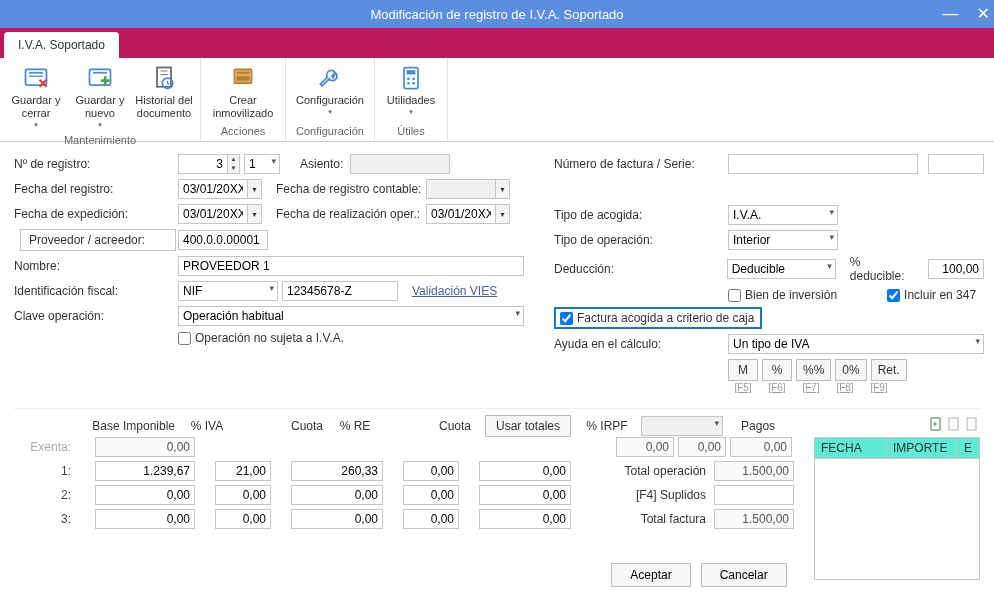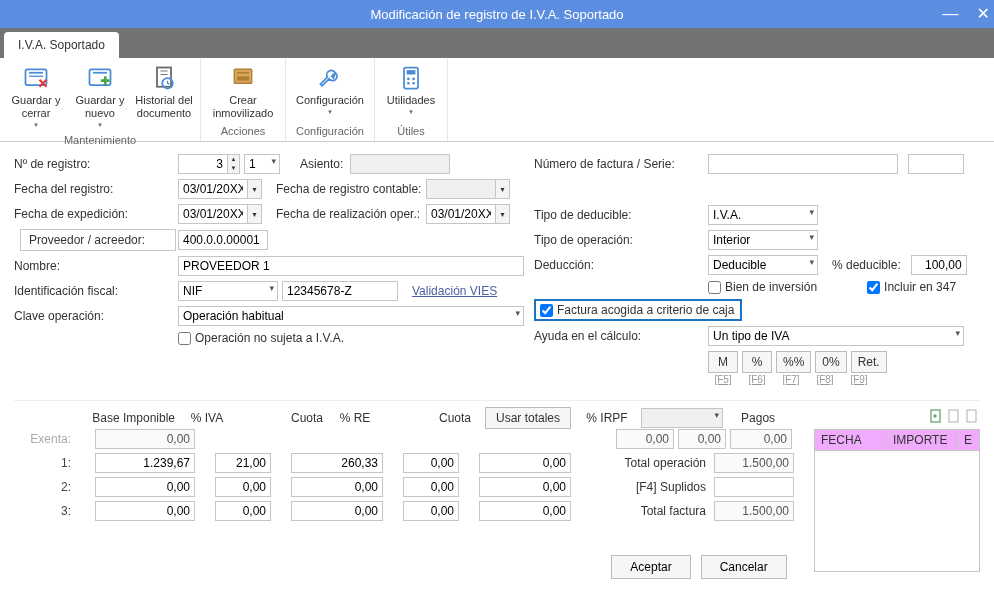--- a/index.html
+++ b/index.html
@@ -3,21 +3,21 @@
 <meta charset="utf-8">
 <style>
   * { box-sizing: border-box; margin: 0; padding: 0; }
   body { font-family: "Segoe UI", Tahoma, sans-serif; font-size: 12px; color: #333; background: #fff; width: 994px; }
   
   .title-bar { background: #5b8de0; color: #fff; height: 28px; display: flex; align-items: center; position: relative; }
   .title-bar .title { flex: 1; text-align: center; font-size: 13px; }
   .title-bar .win-btns { position: absolute; right: 4px; top: 0; display: flex; gap: 18px; font-size: 16px; line-height: 28px; }
   .title-bar .win-btns span { cursor: pointer; }
   
-  .tabs { background: #737373; height: 30px; display: flex; align-items: flex-end; padding-left: 4px; }
+  .tabs { background: #be185d; height: 30px; display: flex; align-items: flex-end; padding-left: 4px; }
   .tab { background: #fff; color: #333; padding: 6px 14px 6px 14px; font-size: 12px; border-radius: 4px 4px 0 0; cursor: pointer; }
   
   .ribbon { background: #fff; border-bottom: 1px solid #ccc; display: flex; height: 84px; }
   .ribbon-group { display: flex; flex-direction: column; align-items: stretch; border-right: 1px solid #e6e6e6; padding: 0 6px 2px 6px; }
   .ribbon-btns { flex: 1; display: flex; gap: 4px; align-items: flex-start; padding-top: 4px; }
   .ribbon-btn { display: flex; flex-direction: column; align-items: center; width: 60px; padding: 2px 0; text-align: center; font-size: 11px; line-height: 1.2; cursor: pointer; }
   .ribbon-btn svg { width: 28px; height: 28px; margin-bottom: 2px; }
   .ribbon-group-label { text-align: center; font-size: 11px; color: #666; padding: 2px 0 2px 0; }
   .drop-arrow { font-size: 7px; color: #666; margin-top: 1px; }
   
@@ -30,41 +30,41 @@
   .sel-dd::after { content: "▾"; position: absolute; right: 4px; top: 2px; font-size: 9px; color: #555; pointer-events: none; }
   .spin { display: flex; }
   .spin .inp { text-align: right; width: 50px; }
   .spin-btns { display: flex; flex-direction: column; width: 12px; border: 1px solid #c5c5c5; border-left: none; }
   .spin-btns span { flex: 1; font-size: 6px; line-height: 9px; text-align: center; background: #f4f4f4; cursor: pointer; }
   .date-box { display: flex; }
   .date-box .inp { width: 70px; text-align: center; }
   .date-box .dd { width: 14px; border: 1px solid #c5c5c5; border-left: none; background: #f4f4f4; font-size: 8px; display: flex; align-items: center; justify-content: center; cursor: pointer; }
   .left-col { display: flex; flex-direction: column; }
   .right-col { display: flex; flex-direction: column; }
-  .cols { display: flex; }
+  .cols { display: flex; gap: 20px; }
   .helpbtn { border: 1px solid #bbb; background: #f6f6f6; height: 22px; min-width: 30px; padding: 0 6px; font-size: 12px; cursor: pointer; display: inline-flex; align-items: center; justify-content: center; margin-right: 4px; }
   .shortcut { font-size: 10px; color: #999; text-decoration: underline; margin-right: 4px; min-width: 30px; display: inline-block; text-align: center; }
   .chk { display: inline-flex; align-items: center; gap: 4px; font-size: 12px; }
   .chk input { width: 13px; height: 13px; }
   .highlight-box { border: 2px solid #1a73c7; padding: 2px 6px 2px 4px; display: inline-flex; align-items: center; gap: 4px; }
   .link { color: #4a5fa3; text-decoration: underline; cursor: pointer; font-size: 12px; }
   
   .lines-header { display: flex; align-items: center; margin-top: 10px; border-top: 1px solid #eee; padding-top: 6px; }
   .lines-header .hcol { font-size: 12px; text-align: right; padding: 0 4px; }
   .lines-header .btn { border: 1px solid #bbb; background: #f6f6f6; padding: 3px 10px; font-size: 12px; cursor: pointer; }
   .line-row { display: flex; align-items: center; margin-bottom: 4px; gap: 16px; }
   .line-row .rlbl { width: 65px; text-align: right; padding-right: 8px; font-size: 12px; color: #444; }
   .line-row input { border: 1px solid #c5c5c5; height: 20px; font-size: 12px; text-align: right; padding: 0 4px; }
   .totals-box .trow { display: flex; align-items: center; margin-bottom: 4px; }
   .totals-box .tlbl { text-align: right; padding-right: 8px; font-size: 12px; }
   .totals-box input { border: 1px solid #c5c5c5; height: 20px; font-size: 12px; text-align: right; padding: 0 4px; }
   .pagos-panel .icons { display: flex; gap: 2px; justify-content: flex-end; margin-bottom: 4px; }
   .pagos-panel .icons svg { width: 16px; height: 16px; cursor: pointer; }
   .pagos-table { border: 1px solid #c5c5c5; }
-  .pagos-table .hdr { display: flex; background: #f0abfc; border-bottom: 1px solid #c5c5c5; }
+  .pagos-table .hdr { display: flex; background: #5eead4; border-bottom: 1px solid #c5c5c5; }
   .pagos-table .hdr div { border-right: 1px solid #c5c5c5; padding: 3px 6px; font-size: 12px; }
   .pagos-table .hdr div:last-child { border-right: none; }
   .pagos-table .body { height: 120px; background: #fff; }
   .dlg-btns { display: flex; gap: 10px; justify-content: center; }
   .dlg-btns button { border: 1px solid #bbb; background: #f6f6f6; padding: 4px 18px; font-size: 12px; cursor: pointer; }
   textarea.inp { height: 38px; resize: none; }
   .scroll-hint { display: flex; flex-direction: column; justify-content: space-between; width: 14px; border: 1px solid #c5c5c5; border-left: none; background: #f4f4f4; font-size: 7px; text-align: center; height: 38px; }
 </style>
 </head>
 <body>
@@ -231,21 +231,21 @@
     </div>
 
     <div class="right-col" style="flex:1">
       <div class="row">
         <span class="lbl" style="width:174px">Número de factura / Serie:</span>
         <input class="inp" style="width: 190px;" value="">
         <input class="inp" style="width: 56px; margin-left: 10px;" value="">
       </div>
       <div style="height:26px"></div>
       <div class="row">
-        <span class="lbl" style="width:174px">Tipo de deducible:</span>
+        <span class="lbl" style="width:174px">Tipo de acogida:</span>
         <div class="sel-dd" style="width:110px"><input class="inp" style="width: 100%;" value="I.V.A."></div>
       </div>
       <div class="row">
         <span class="lbl" style="width:174px">Tipo de operación:</span>
         <div class="sel-dd" style="width:110px"><input class="inp" style="width: 100%;" value="Interior"></div>
       </div>
       <div class="row">
         <span class="lbl" style="width:174px">Deducción:</span>
         <div class="sel-dd" style="width:110px"><input class="inp" style="width: 100%;" value="Deducible"></div>
         <span class="lbl" style="margin-left:14px">% deducible:</span>

